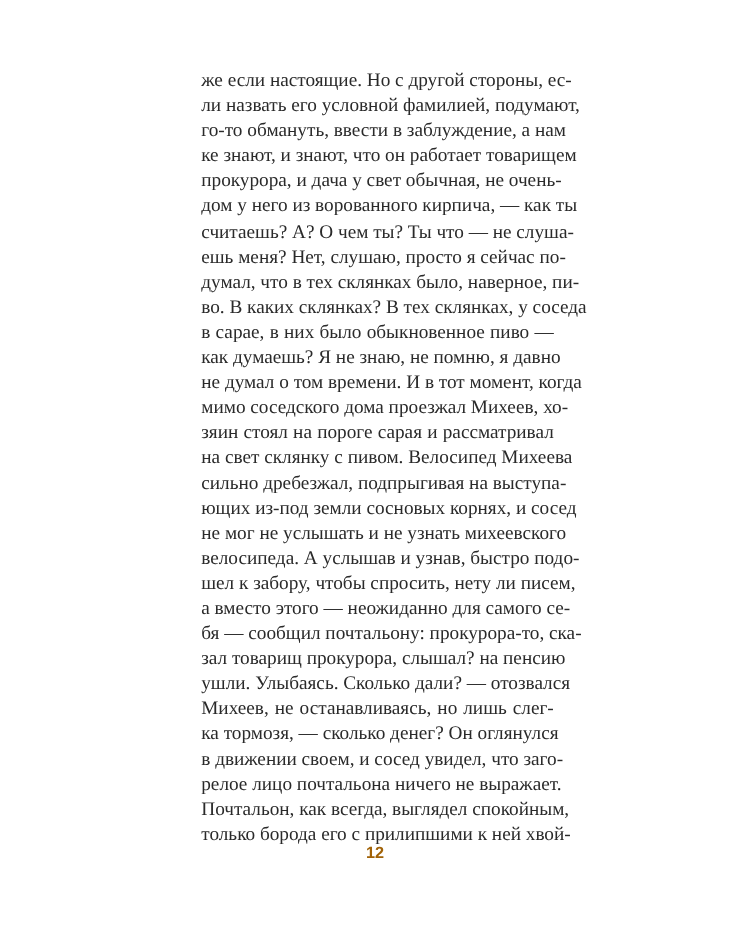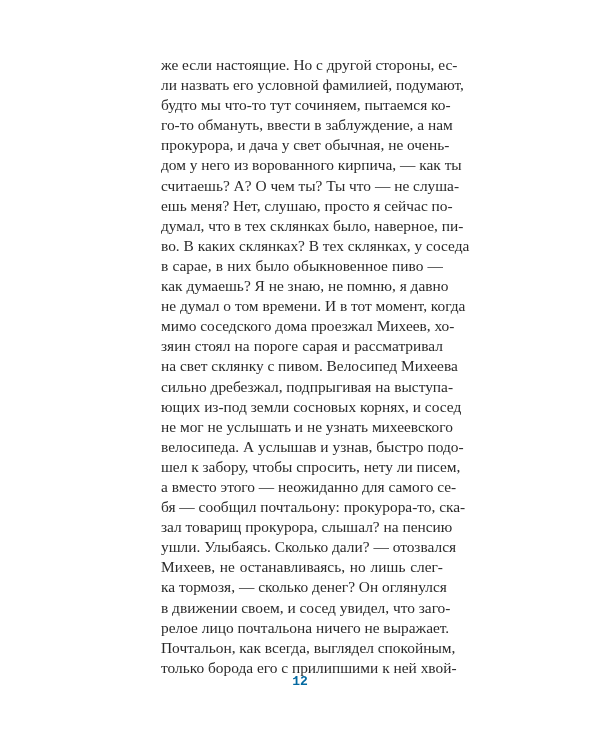--- a/index.html
+++ b/index.html
@@ -6,32 +6,32 @@
   body { width: 600px; height: 750px; position: relative; overflow: hidden; }
   .page { position: absolute; left: 0; top: 0; width: 600px; height: 750px; background: #ffffff; }
   .text-block {
     position: absolute; left: 161px; top: 55px; width: 282px;
     font-family: "Liberation Serif", "DejaVu Serif", serif;
     font-size: 15.4px; line-height: 20.1px; color: #2a2a2a;
   }
   .line { display: block; white-space: nowrap; text-align: justify; text-align-last: justify; height: 20.1px; }
   .page-number {
     position: absolute; left: 0; width: 600px; top: 674px; text-align: center;
-    font-family: Liberation Mono, monospace; font-size: 13px; font-weight: bold; color: #0369a1;
+    font-family: Liberation Sans, sans-serif; font-size: 13px; font-weight: bold; color: #a16207;
   }
 </style>
 </head>
 <body>
 
 <div class="page">
   <div class="text-block" id="text-block">
       <span class="line">же если настоящие. Но с другой стороны, ес-</span>
       <span class="line">ли назвать его условной фамилией, подумают,</span>
-      <span class="line">будто мы что-то тут сочиняем, пытаемся ко-</span>
       <span class="line">го-то обмануть, ввести в заблуждение, а нам</span>
+      <span class="line">ке знают, и знают, что он работает товарищем</span>
       <span class="line">прокурора, и дача у свет обычная, не очень-</span>
       <span class="line">дом у него из ворованного кирпича, — как ты</span>
       <span class="line">считаешь? А? О чем ты? Ты что — не слуша-</span>
       <span class="line">ешь меня? Нет, слушаю, просто я сейчас по-</span>
       <span class="line">думал, что в тех склянках было, наверное, пи-</span>
       <span class="line">во. В каких склянках? В тех склянках, у соседа</span>
       <span class="line">в сарае, в них было обыкновенное пиво —</span>
       <span class="line">как думаешь? Я не знаю, не помню, я давно</span>
       <span class="line">не думал о том времени. И в тот момент, когда</span>
       <span class="line">мимо соседского дома проезжал Михеев, хо-</span>

